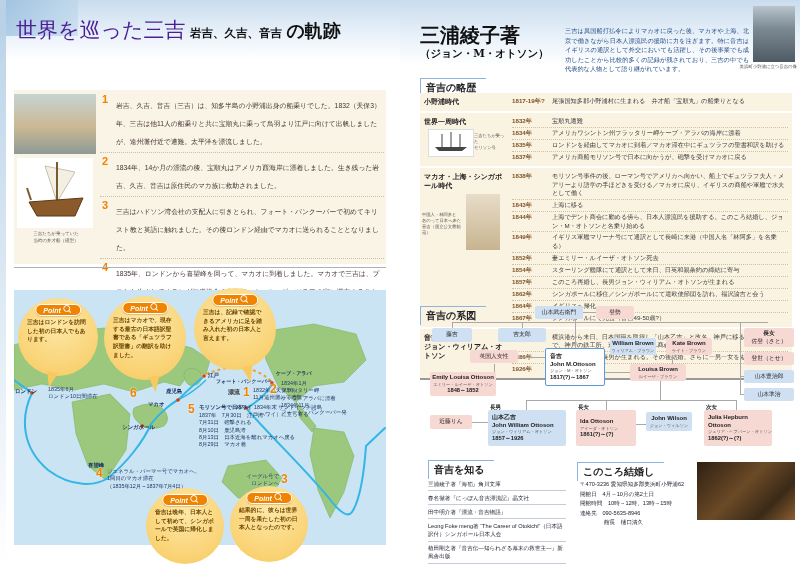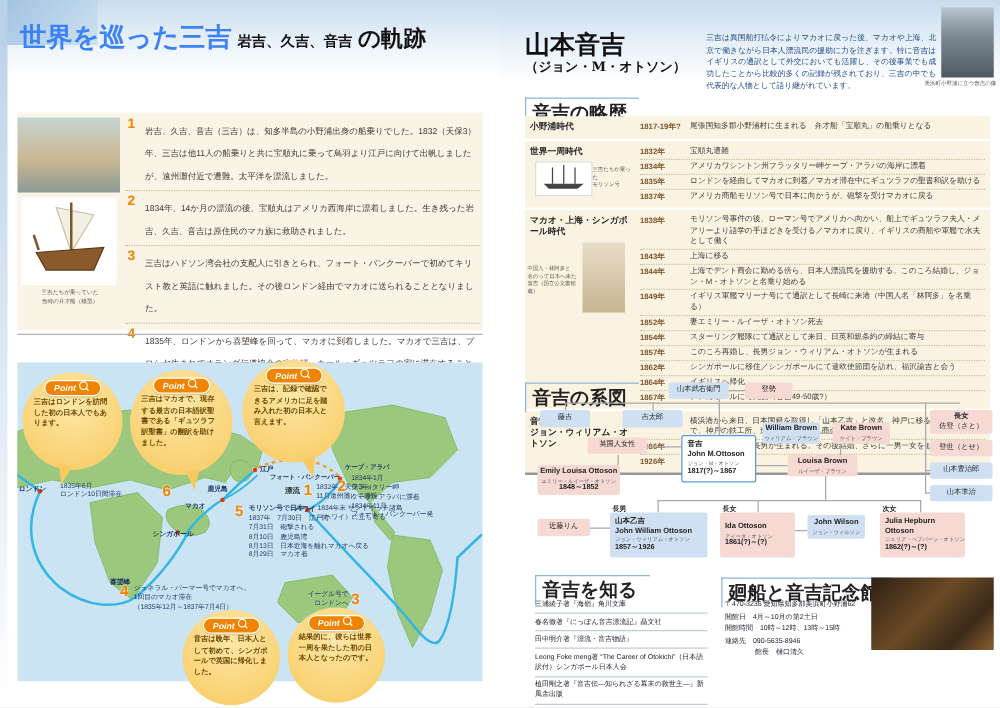--- a/index.html
+++ b/index.html
@@ -7,21 +7,21 @@
           font-family:"Liberation Sans",sans-serif;color:#333}
   .abs{position:absolute}
   .pre{white-space:pre-line}
   .serif{font-family:"DejaVu Serif",serif}
   
   .band{background:linear-gradient(180deg,#c9dcee 0%,#e8f1f9 55%,#ffffff 100%)}
   .corner{background:linear-gradient(135deg,#9fc2e0,#cfe2f1)}
   
   .hdrL{font-size:9.5px;font-weight:bold;color:#222;border-left:4px solid #8fb4d9;
         border-bottom:1px solid #9aa4ad;padding:2px 0 2px 6px;background:#fdfcf8}
-  .hdrR{display:inline-block;font-size:15px;font-weight:bold;color:#222;
+  .hdrR{display:inline-block;font-size:10px;font-weight:bold;color:#222;
         border-top:1px solid #8fb4d9;border-left:1px solid #8fb4d9;padding:2px 10px 2px 5px}
   
   .nitem{position:relative;padding:3px 0 4px 16px;border-bottom:1px dotted #cbbf9f}
   .nitem:last-child{border-bottom:none}
   .nnum{position:absolute;left:2px;top:2px;color:#f08300;font-weight:bold;font-size:11px}
   .ntext{font-size:6.8px;line-height:1.45;color:#433;text-align:justify}
   
   .mapnote{font-size:5.4px;line-height:1.35;color:#1f3864}
   .mapcity{font-size:5.4px;font-weight:bold;color:#15305e}
   .bignum{color:#f08300;font-weight:bold;font-size:12px;text-shadow:0 0 2px #fff}
@@ -66,21 +66,21 @@
 <body>
 
 <div id="canvas">
 
   <div class="abs band" style="left:0;top:0;width:400px;height:60px"></div>
   <div class="abs band" style="left:400px;top:0;width:400px;height:66px"></div>
   <div class="abs corner" style="left:0;top:0;width:78px;height:36px"></div>
   <div class="abs" style="left:0;top:0;width:6px;height:566px;background:linear-gradient(180deg,#b9d2e8,rgba(255,255,255,0))"></div>
 
   <div class="abs" style="left:16px;top:16px;white-space:nowrap">
-    <span class="serif" style="font-size:21px;font-weight:bold;color:#3b82f6">世界を巡った三吉</span>
+    <span class="serif" style="font-size:21px;font-weight:normal;color:#4c1d95">世界を巡った三吉</span>
     <span class="serif" style="font-size:11.5px;font-weight:bold;color:#111">岩吉、久吉、音吉</span>
     <span class="serif" style="font-size:18px;font-weight:bold;color:#111">の軌跡</span>
   </div>
 
 
   <div class="abs" style="left:14px;top:90px;width:372px;height:174px;background:#faf4e6"></div>
 
   <div class="abs photo" style="left:14px;top:94px;width:82px;height:60px;background:linear-gradient(180deg,#c6d4d2 0%,#cbb893 55%,#8d9a96 100%)"></div>
   <div class="abs photo" style="left:17px;top:158px;width:76px;height:70px;background:#fff">
     <svg width="76" height="70" viewBox="0 0 76 70">
@@ -189,21 +189,21 @@
   <div class="balloon" style="left:146px;top:488px;width:78px;height:76px">
     <span class="pill"><span>Point</span><span class="mag"></span></span>
     <span class="ptxt">音吉は晩年、日本人として初めて、シンガポールで英国に帰化しました。</span>
   </div>
   <div class="balloon" style="left:230px;top:486px;width:78px;height:76px">
     <span class="pill"><span>Point</span><span class="mag"></span></span>
     <span class="ptxt">結果的に、彼らは世界一周を果たした初の日本人となったのです。</span>
   </div>
 
 
-  <div class="abs serif" style="left:420px;top:22px;font-size:20px;font-weight:bold;color:#111">山本音吉</div>
+  <div class="abs serif" style="left:420px;top:22px;font-size:20px;font-weight:bold;color:#111">三浦綾子著</div>
   <div class="abs serif" style="left:420px;top:47px;font-size:10.5px;font-weight:bold;color:#111">（ジョン・M・オトソン）</div>
   <div class="abs" style="left:565px;top:26px;width:184px;font-size:6.2px;line-height:1.55;color:#234a86;text-align:justify">三吉は異国船打払令によりマカオに戻った後、マカオや上海、北京で働きながら日本人漂流民の援助に力を注ぎます。特に音吉はイギリスの通訳として外交においても活躍し、その後事業でも成功したことから比較的多くの記録が残されており、三吉の中でも代表的な人物として語り継がれています。</div>
   <div class="abs photo" style="left:753px;top:6px;width:42px;height:56px;background:linear-gradient(180deg,#b9c4cc 0%,#7c8a94 40%,#4e5a63 100%)"></div>
   <div class="abs" style="left:725px;top:64px;width:72px;font-size:4.4px;color:#555;text-align:right">美浜町小野浦に立つ音吉の像</div>
 
   <div class="abs hdrR" style="left:420px;top:78px">音吉の略歴</div>
   <div class="abs" style="left:420px;top:93px;width:372px">
     <div class="tgroup">
       <div class="era">小野浦時代</div>
       <div class="trow">
@@ -410,21 +410,21 @@
 
   <div class="abs hdrR" style="left:428px;top:460px">音吉を知る</div>
   <div class="abs" style="left:428px;top:477px;width:138px">
     <div class="book">三浦綾子著『海嶺』角川文庫</div>
     <div class="book">春名徹著『にっぽん音吉漂流記』晶文社</div>
     <div class="book">田中明介著『漂流・音吉物語』</div>
     <div class="book">Leong Foke meng著 “The Career of Otokichi”（日本語訳付）シンガポール日本人会</div>
     <div class="book">植田剛之著『音吉伝―知られざる幕末の救世主―』新風舎出版</div>
   </div>
 
-  <div class="abs hdrR" style="left:577px;top:462px">廻船と音吉記念館</div>
+  <div class="abs hdrR" style="left:577px;top:462px">このころ結婚し</div>
   <div class="abs" style="left:580px;top:480px;width:114px">
     <div class="mline">〒470-3236 愛知県知多郡美浜町小野浦62</div>
     <div class="mline">開館日　4月～10月の第2土日</div>
     <div class="mline">開館時間　10時～12時、13時～15時</div>
     <div class="mline">連絡先　090-5635-8946</div>
     <div class="mline" style="padding-left:24px">館長　樋口清久</div>
   </div>
   <div class="abs photo" style="left:697px;top:462px;width:98px;height:58px;background:linear-gradient(135deg,#2e2013 0%,#6b4a26 45%,#3a2a18 75%,#8a5e30 100%)"></div>
 
 </div>

